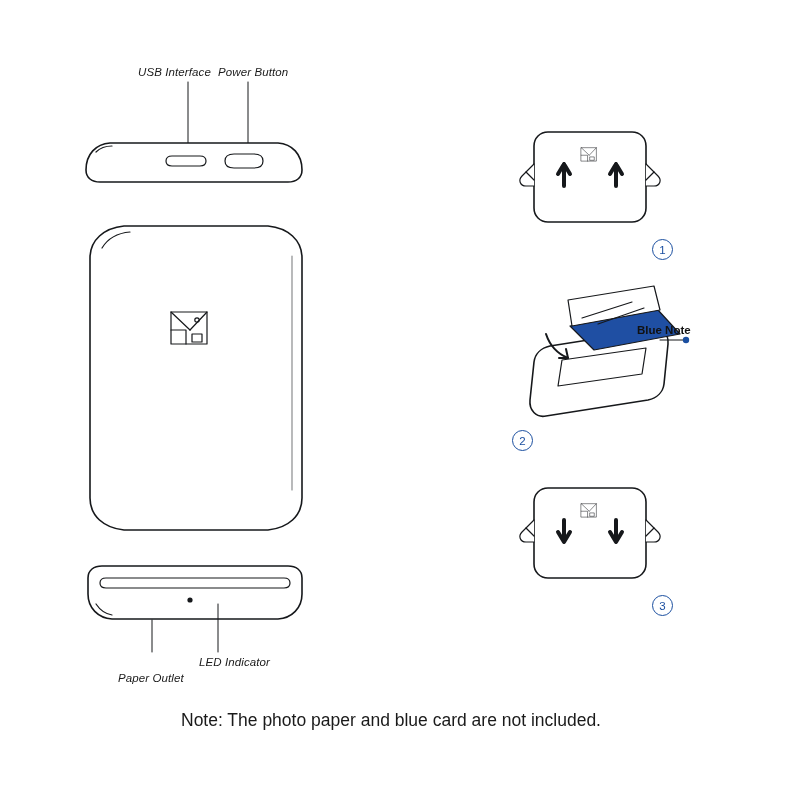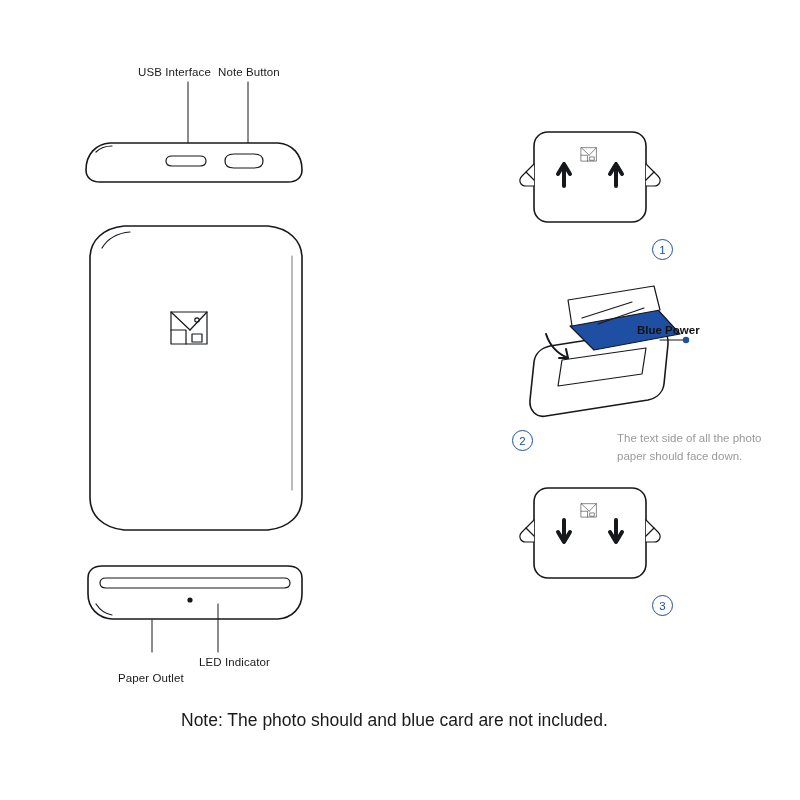--- a/index.html
+++ b/index.html
@@ -21,20 +21,21 @@
     height: 800px;
   }
   .abs { position: absolute; }
 
   
   .callout-label {
     font-size: 11.5px;
     color: #1a1a1a;
     white-space: nowrap;
     letter-spacing: .1px;
+    font-style: italic;
   }
   .section-title {
     font-size: 23px;
     color: #111;
     white-space: nowrap;
     letter-spacing: .2px;
   }
   .note-text {
     font-size: 17.5px;
     color: #1a1a1a;
@@ -70,21 +71,21 @@
   .stroke-thin { fill: none; stroke: #16181b; stroke-width: 1.2; stroke-linecap: round; stroke-linejoin: round; }
   .stroke-leader { fill: none; stroke: #16181b; stroke-width: 1; stroke-linecap: round; }
   .fill-white { fill: #ffffff; }
 </style>
 </head>
 <body>
 
 <div class="page">
 
   <div class="abs callout-label" style="left:138px; top:66px;">USB Interface</div>
-  <div class="abs callout-label" style="left:218px; top:66px;">Note Button</div>
+  <div class="abs callout-label" style="left:218px; top:66px;">Power Button</div>
 
   <svg class="abs" style="left:0; top:0;" width="800" height="800">
     <path class="stroke-leader" d="M188 82 L188 148"></path>
     <path class="stroke-leader" d="M248 82 L248 146"></path>
   </svg>
 
   <svg class="abs" style="left:80px; top:130px;" width="230" height="60">
     <path class="stroke-dark fill-white" d="M6 40 C6 24 16 14 30 13 L198 13 C212 14 222 24 222 40
              C222 48 216 52 208 52 L20 52 C12 52 6 48 6 40 Z"></path>
     <path class="stroke-thin" d="M16 22 C20 18 26 16 32 16"></path>
@@ -169,25 +170,24 @@
     <path class="stroke-thin" d="M86 36 L132 20"></path>
 
     <path d="M34 46 C38 58 46 66 56 70" fill="none" stroke="#16181b" stroke-width="2" stroke-linecap="round"></path>
     <path d="M56 70 L47 70 M56 70 L54 61" fill="none" stroke="#16181b" stroke-width="2" stroke-linecap="round"></path>
   </svg>
 
   <svg class="abs" style="left:0; top:0;" width="800" height="800">
     <path class="stroke-leader" d="M660 340 L684 340"></path>
     <circle cx="686" cy="340" r="3.2" fill="#1b4fa0"></circle>
   </svg>
-  <div class="abs bluecard-label" style="left:637px; top:324px;">Blue Power</div>
+  <div class="abs bluecard-label" style="left:637px; top:324px;">Blue Note</div>
 
   <div class="abs step-num" style="left:512px; top:430px;">2</div>
 
-  <div class="abs caption-text" style="left:617px; top:430px;">The text side of all the photo paper should face down.</div>
 
   <svg class="abs" style="left:520px; top:480px;" width="160" height="110">
     <path class="stroke-dark fill-white" d="M28 8 L112 8 C120 8 126 14 126 22 L126 84 C126 92 120 98 112 98
              L28 98 C20 98 14 92 14 84 L14 22 C14 14 20 8 28 8 Z"></path>
     <path class="stroke-thin fill-white" d="M14 40 L2 52 C-2 56 0 62 6 62 L14 62"></path>
     <path class="stroke-thin" d="M6 48 L14 56"></path>
     <path class="stroke-thin fill-white" d="M126 40 L138 52 C142 56 140 62 134 62 L126 62"></path>
     <path class="stroke-thin" d="M134 48 L126 56"></path>
     <g transform="translate(60,22) scale(0.42)">
       <path class="stroke-thin" d="M3 4 L39 4 L39 36 L3 36 Z"></path>
@@ -195,15 +195,15 @@
       <path class="stroke-thin" d="M22 22 L39 4"></path>
       <path class="stroke-thin" d="M3 22 L18 22 L18 36"></path>
       <path class="stroke-thin" d="M24 26 L34 26 L34 34 L24 34 Z"></path>
     </g>
 
     <path d="M44 40 L44 60 M44 62 L38 52 M44 62 L50 52" fill="none" stroke="#16181b" stroke-width="4" stroke-linecap="round" stroke-linejoin="round"></path>
     <path d="M96 40 L96 60 M96 62 L90 52 M96 62 L102 52" fill="none" stroke="#16181b" stroke-width="4" stroke-linecap="round" stroke-linejoin="round"></path>
   </svg>
   <div class="abs step-num" style="left:652px; top:595px;">3</div>
 
-  <div class="abs note-text" style="left:181px; top:710px;">Note: The photo should and blue card are not included.</div>
+  <div class="abs note-text" style="left:181px; top:710px;">Note: The photo paper and blue card are not included.</div>
 
 </div>
 
 </body></html>

